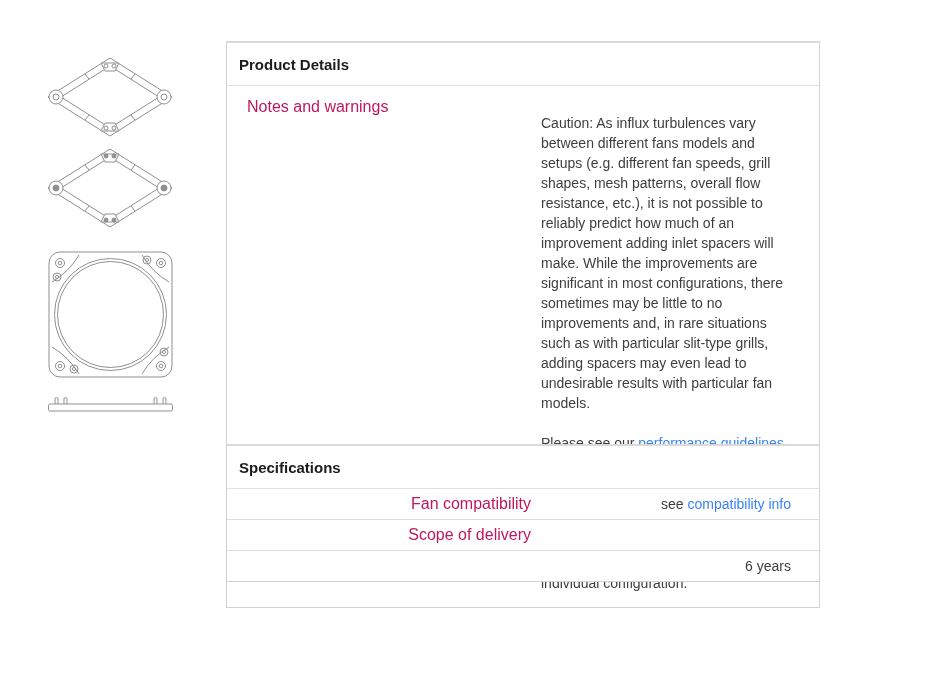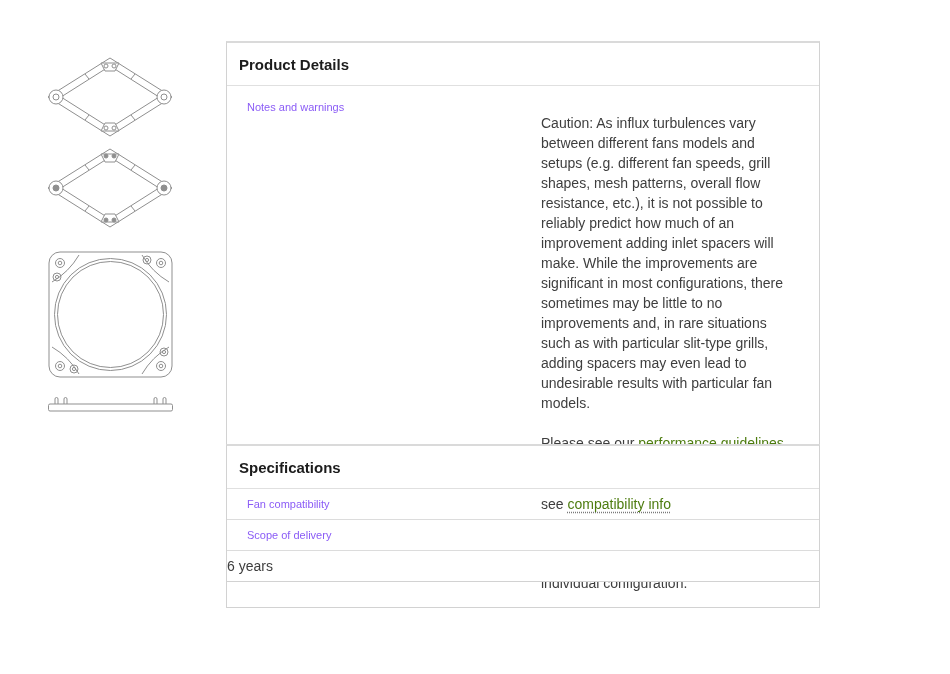--- a/index.html
+++ b/index.html
@@ -44,41 +44,40 @@
     display: flex;
     align-items: flex-start;
     border-bottom: 1px solid #dcdcdc;
   }
   .row:last-child { border-bottom: none; }
 
   .row-label {
     width: 314px;
     flex: 0 0 314px;
     padding: 10px 10px 10px 20px;
-    font-size: 11px;
-    color: #8b5cf6;
+    font-size: 16px;
+    color: #be185d;
     line-height: 20px;
   }
   .row-value {
     flex: 1 1 auto;
     padding: 10px 28px 10px 0;
     font-size: 14px;
     color: #3e3e3e;
     line-height: 20px;
   }
   .panel-1 .row-label, .panel-1 .row-value { padding-top: 11px; padding-bottom: 14px; }
   .panel-2 .row-label, .panel-2 .row-value { padding-top: 5px; padding-bottom: 5px; }
-  .panel-2 .row { min-height: 30px; }
+  .panel-2 .row { min-height: 30px; text-align: right; }
 
   .row-value p { margin: 16px 0 20px 0; }
   .row-value p:last-child { margin-bottom: 0; }
 
   .dotted-link {
-    color: #4d7c0f;
-    text-decoration: underline;
+    color: #3b82f6;
     text-decoration-style: dotted;
     text-decoration-color: #7a7a7a;
     text-underline-offset: 3px;
     cursor: pointer;
   }
   .tooltip-term {
     text-decoration: underline;
     text-decoration-style: dotted;
     text-decoration-color: #9a9a9a;
     text-underline-offset: 3px;

